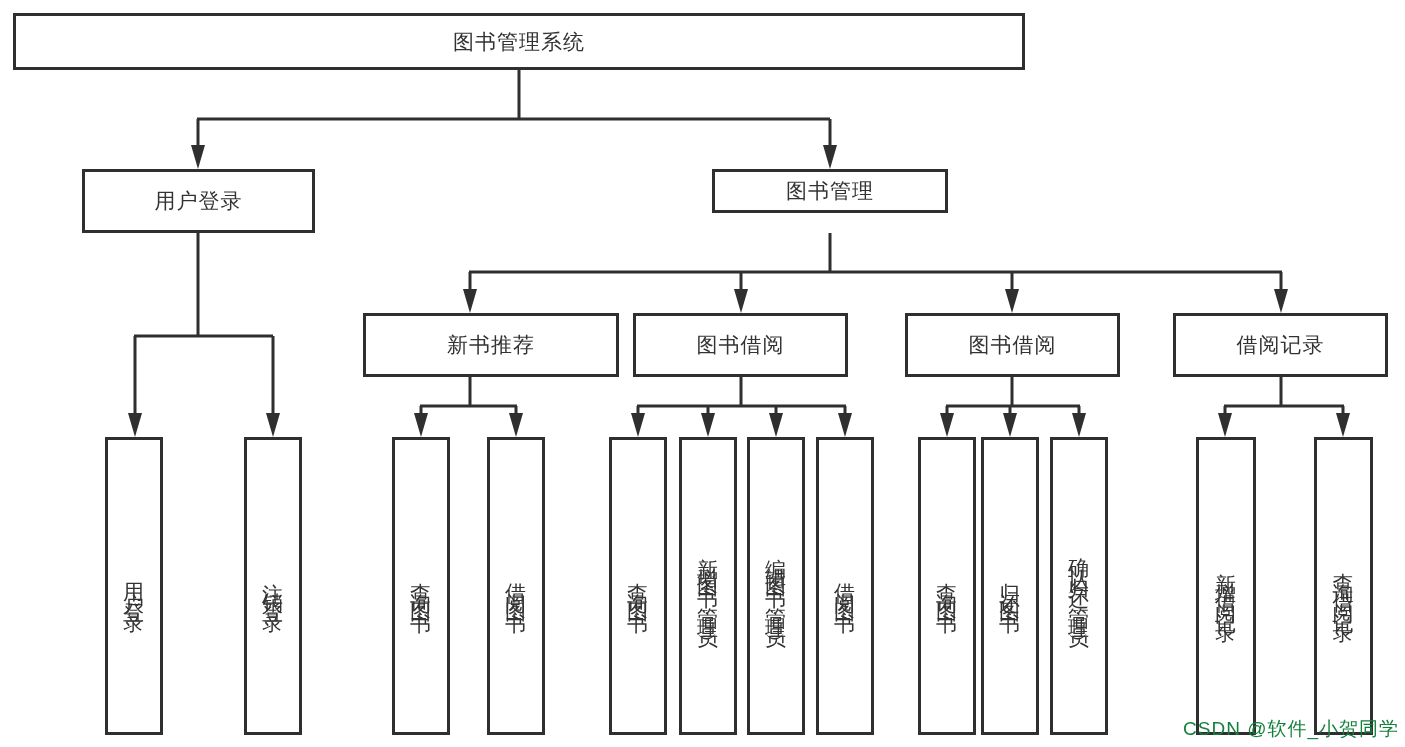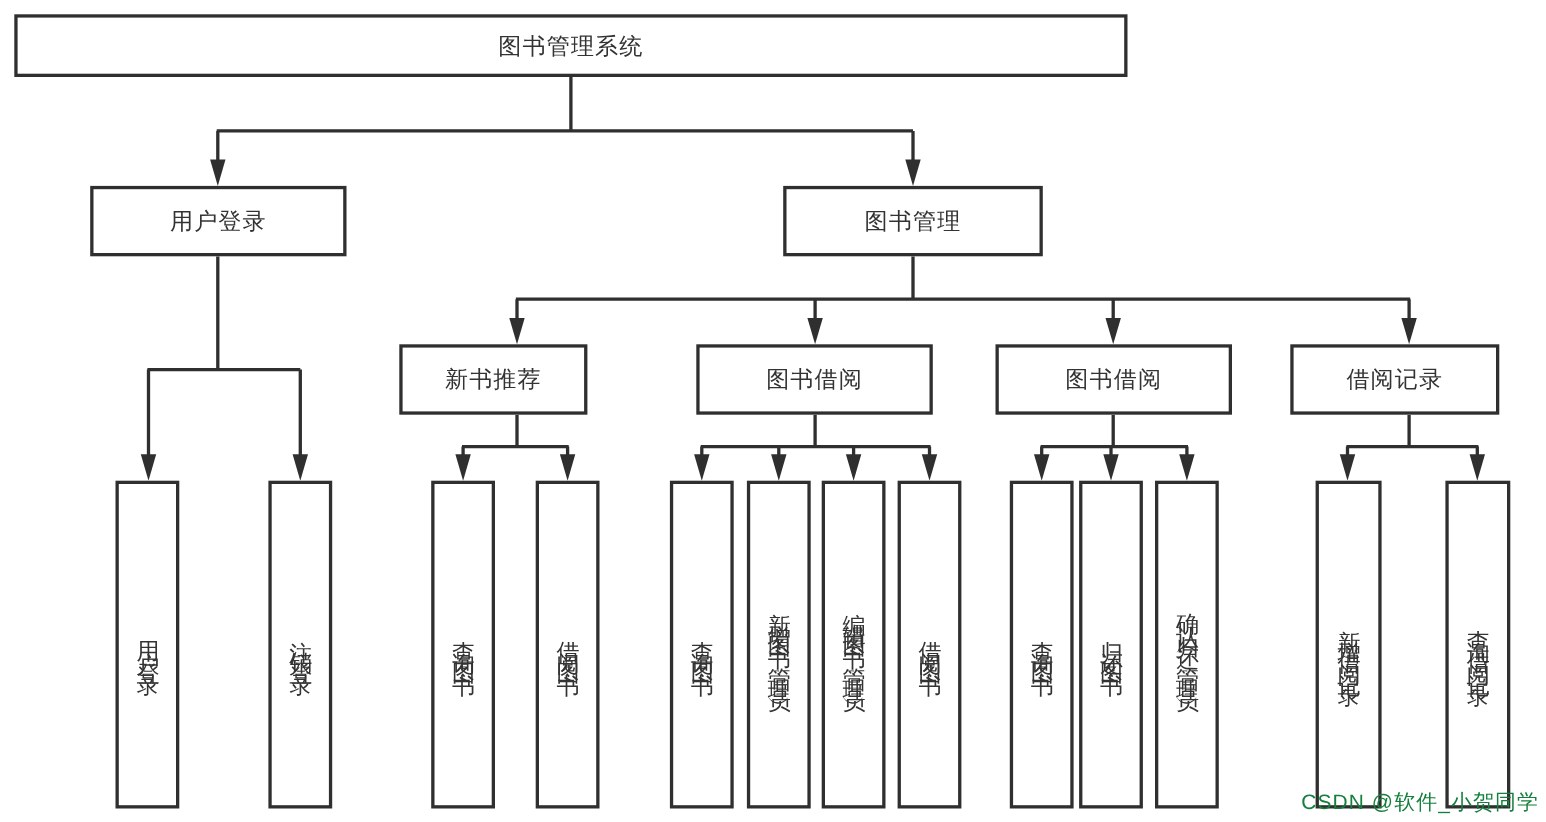--- a/index.html
+++ b/index.html
@@ -114,34 +114,34 @@
       </g>
   </svg>
 
   <div class="box" style="left:13px; top:13px; width:1012px; height:57px;">
     <span>图书管理系统</span>
   </div>
 
   <div class="box" style="left:82px; top:169px; width:233px; height:64px;">
     <span>用户登录</span>
   </div>
-  <div class="box" style="left:712px; top:169px; width:236px; height:64px;">
+  <div class="box" style="left:712px; top:169px; width:236px; height:44px;">
     <span>图书管理</span>
   </div>
 
-  <div class="box" style="left:363px; top:313px; width:171px; height:64px;">
+  <div class="box" style="left:363px; top:313px; width:256px; height:64px;">
     <span>新书推荐</span>
   </div>
   <div class="box" style="left:633px; top:313px; width:215px; height:64px;">
     <span>图书借阅</span>
   </div>
   <div class="box" style="left:905px; top:313px; width:215px; height:64px;">
     <span>图书借阅</span>
   </div>
-  <div class="box" style="left:1173px; top:313px; width:190px; height:64px;">
+  <div class="box" style="left:1173px; top:313px; width:215px; height:64px;">
     <span>借阅记录</span>
   </div>
 
   <div class="box leaf" style="left:105px; top:437px; width:58px; height:298px;">
     <span class="vtext">用户登录</span>
   </div>
   <div class="box leaf" style="left:244px; top:437px; width:58px; height:298px;">
     <span class="vtext">注销登录</span>
   </div>
 

